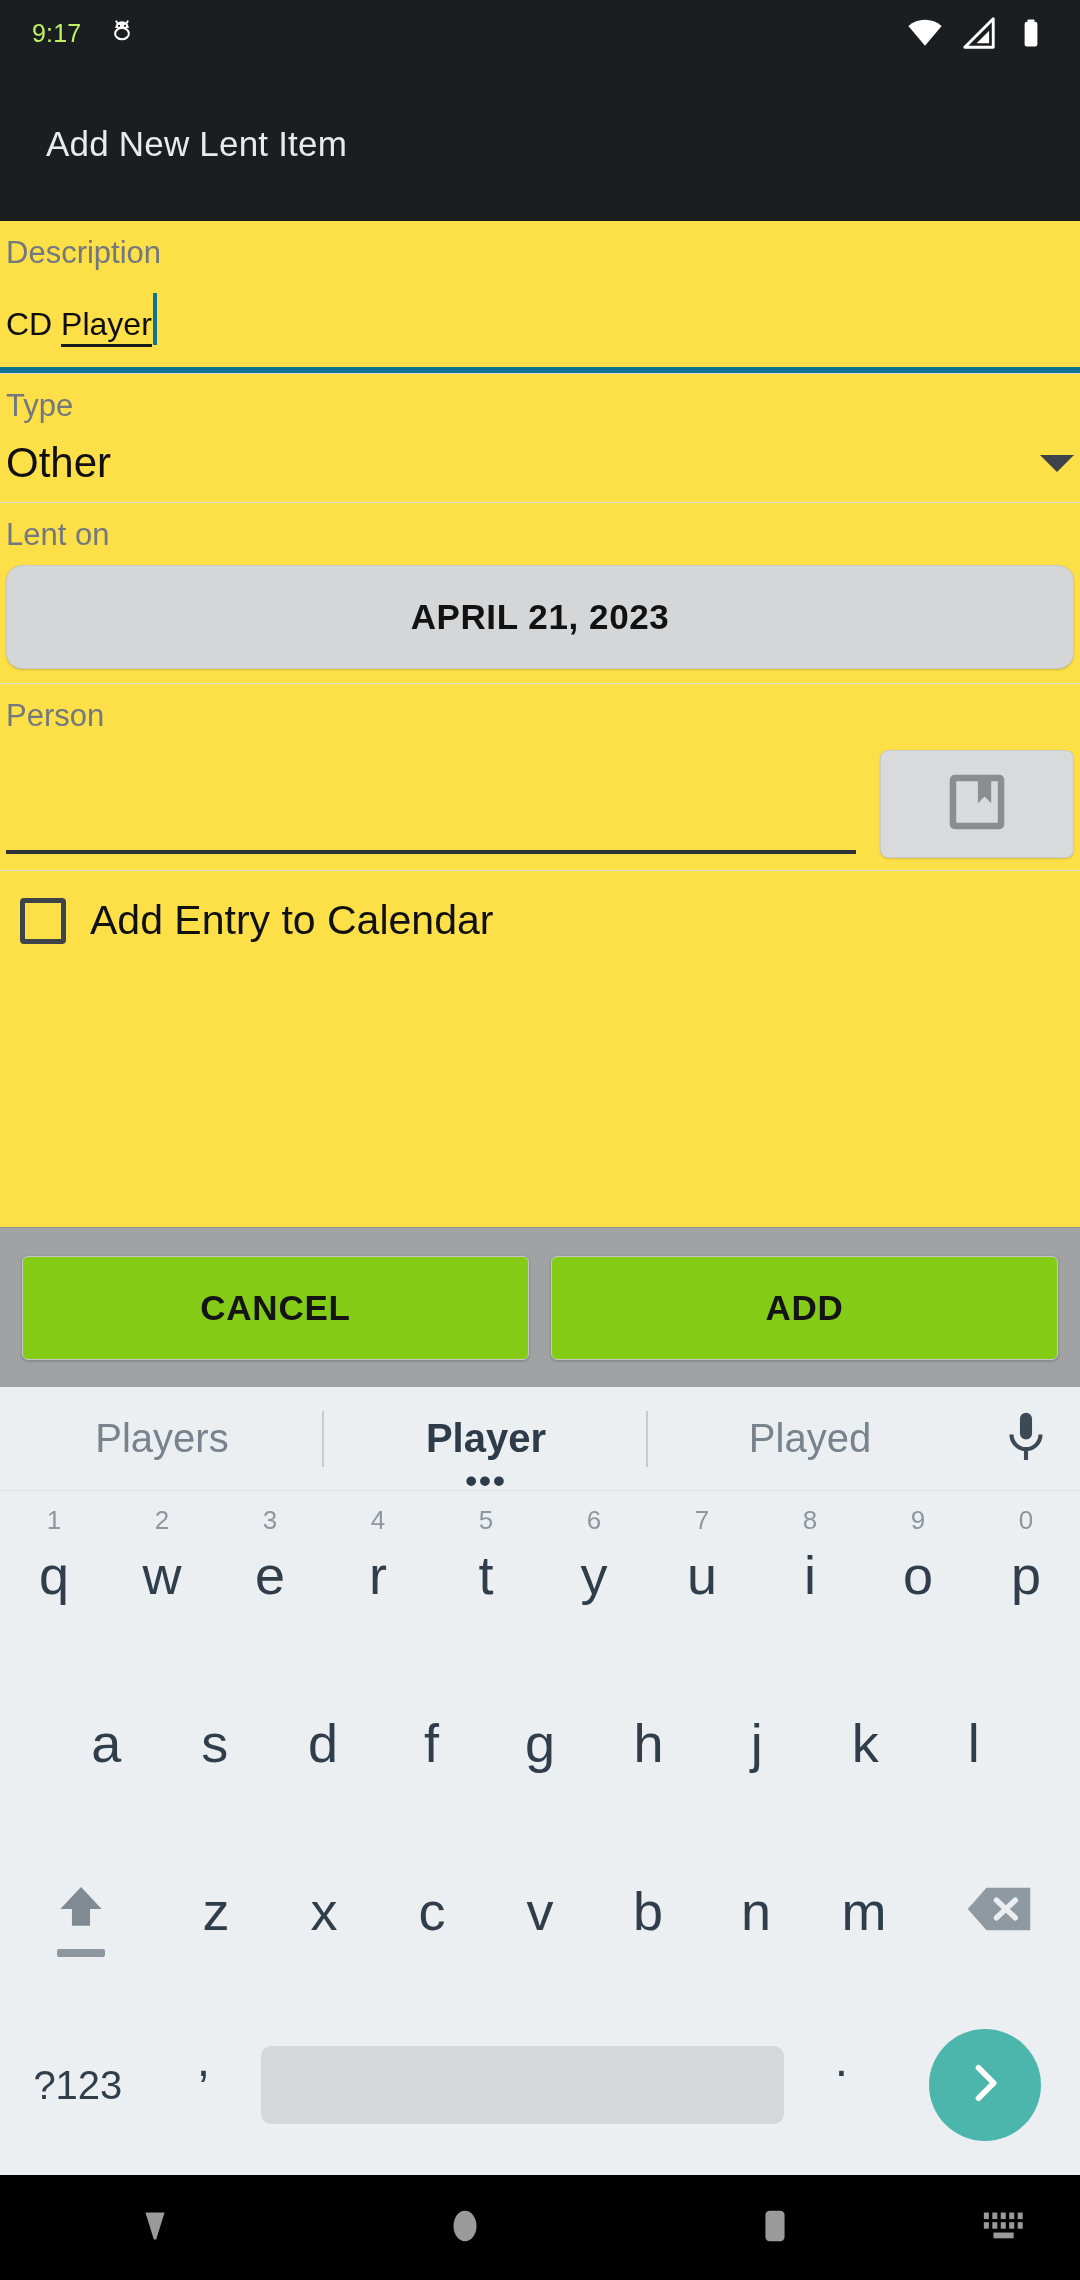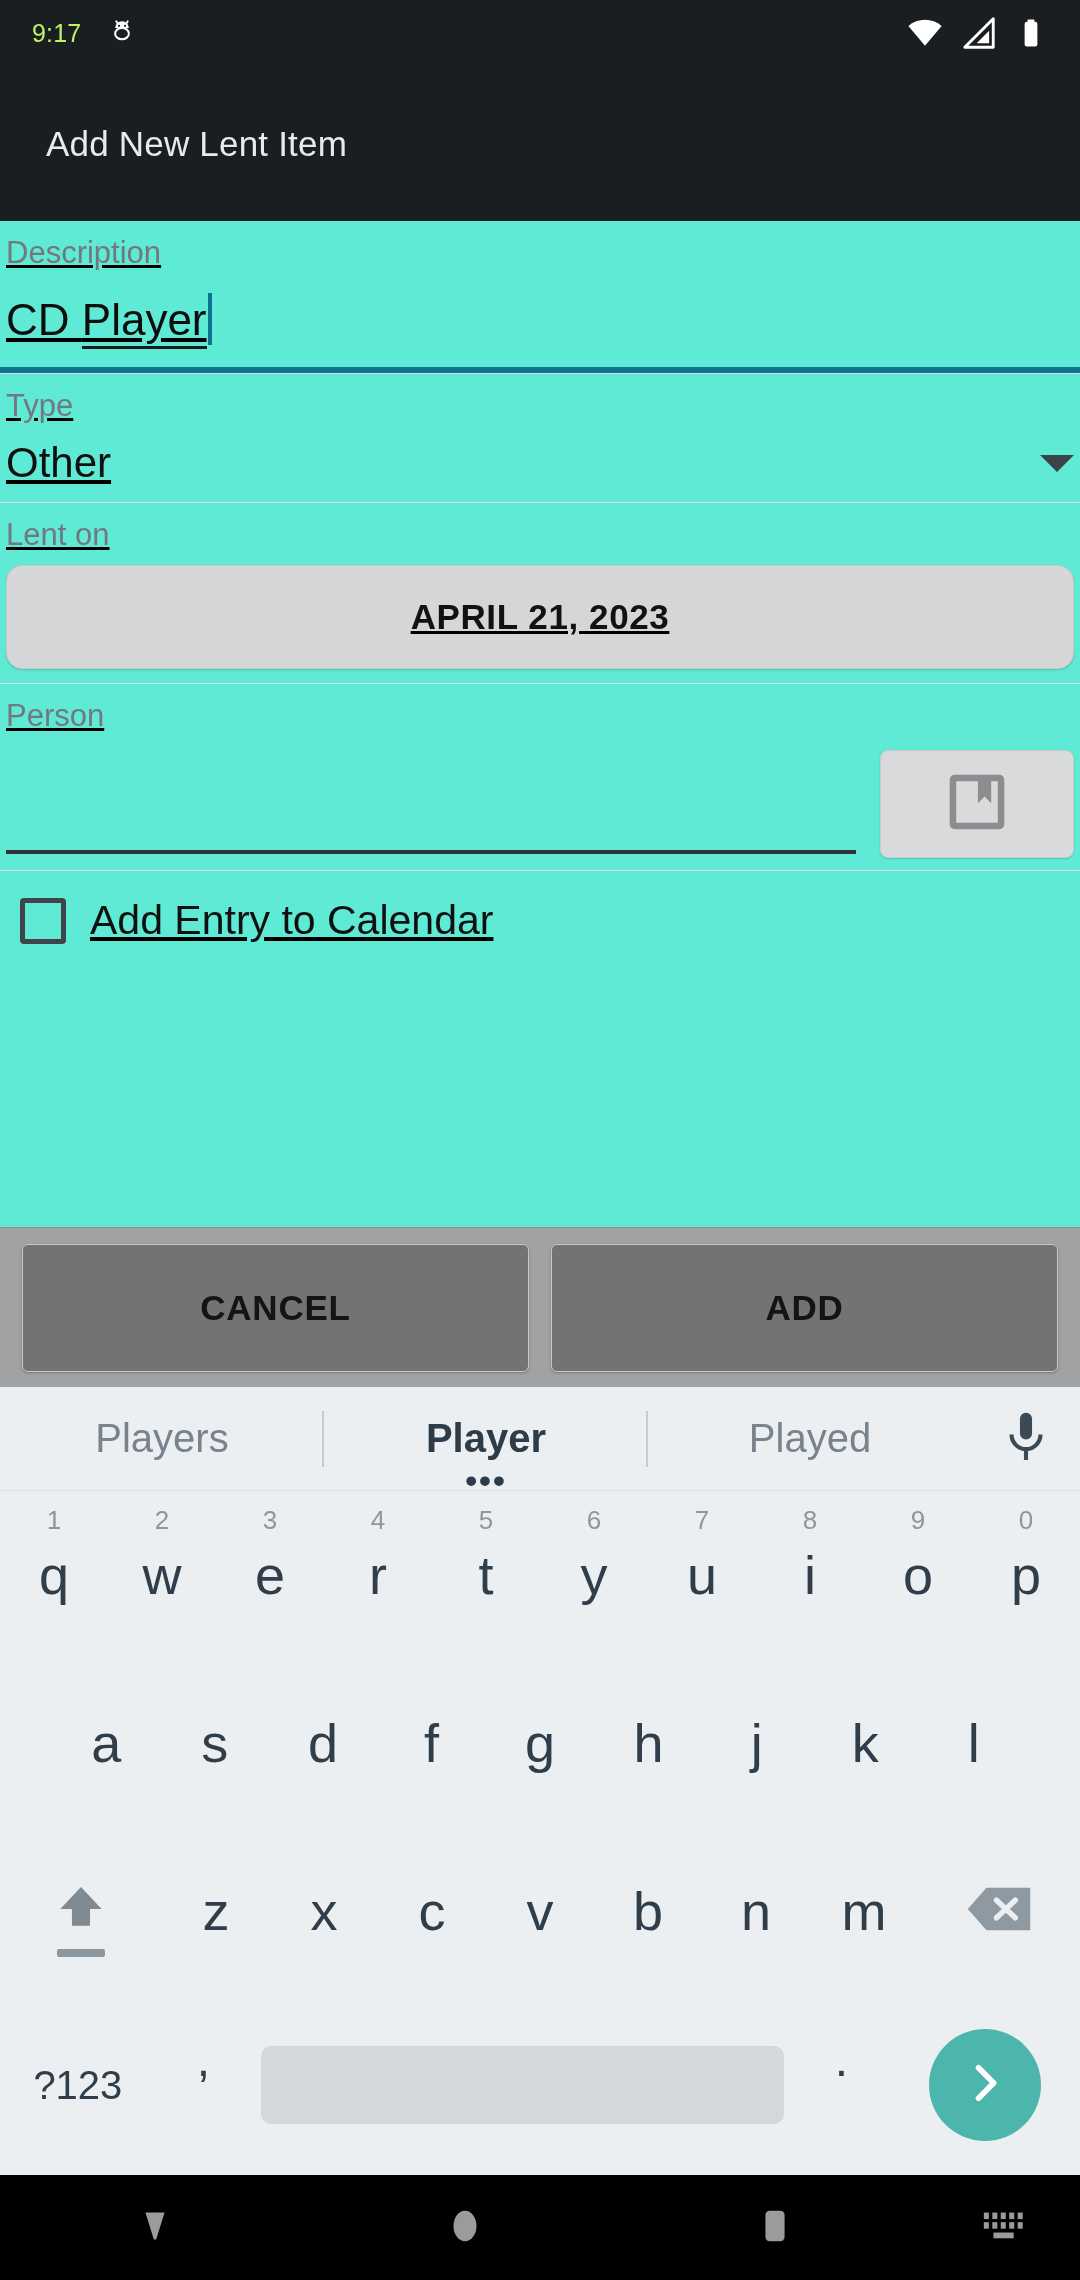--- a/index.html
+++ b/index.html
@@ -52,24 +52,23 @@
   .appbar-title {
     color: #e8eaec;
     font-size: 35px;
     font-weight: 400;
     letter-spacing: 0.2px;
   }
 
   
   .form {
     flex: 1 1 auto;
-    background: #5eead4;
+    background: #fde047;
     overflow: hidden;
     position: relative;
-    text-decoration: underline;
   }
   .field {
     padding: 0 0 0 0;
     border-bottom: 1px solid #dcdee1;
   }
   .field-label {
     color: #737880;
     font-size: 31px;
     padding: 14px 0 0 6px;
     display: block;
@@ -78,21 +77,21 @@
   
   .desc-field { position: relative; }
   .desc-input-row {
     position: relative;
     height: 96px;
     display: flex;
     align-items: center;
     padding-left: 6px;
   }
   .desc-text {
-    font-size: 44px;
+    font-size: 32px;
     color: #0d0d0d;
     white-space: pre;
     position: relative;
   }
   .compose-underline {
     border-bottom: 3px solid #1a1a1a;
     padding-bottom: 2px;
   }
   .caret {
     display: inline-block;
@@ -203,22 +202,22 @@
     height: 160px;
     background: #a0a2a4;
     display: flex;
     align-items: center;
     gap: 22px;
     padding: 0 22px;
     border-top: 1px solid #8f9193;
   }
   .action-btn {
     flex: 1 1 50%;
-    height: 128px;
-    background: #737373;
+    height: 104px;
+    background: #84cc16;
     border: 1px solid #c5c7ca;
     border-radius: 6px;
     display: flex;
     align-items: center;
     justify-content: center;
     box-shadow: 0 1px 3px rgba(0,0,0,0.25);
   }
   .action-btn-text {
     font-size: 35px;
     font-weight: 700;

